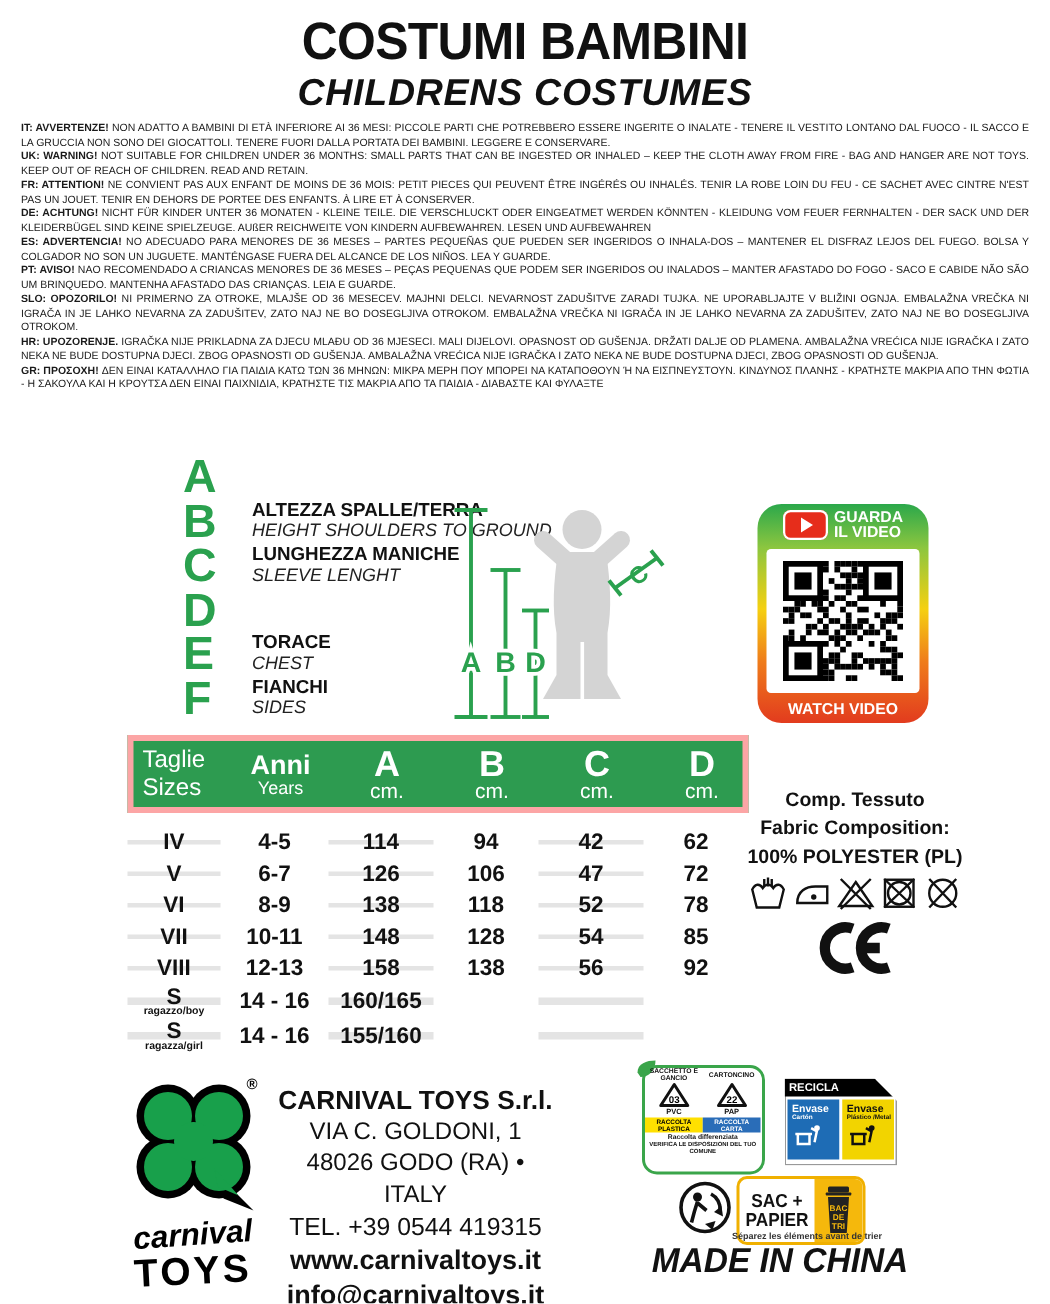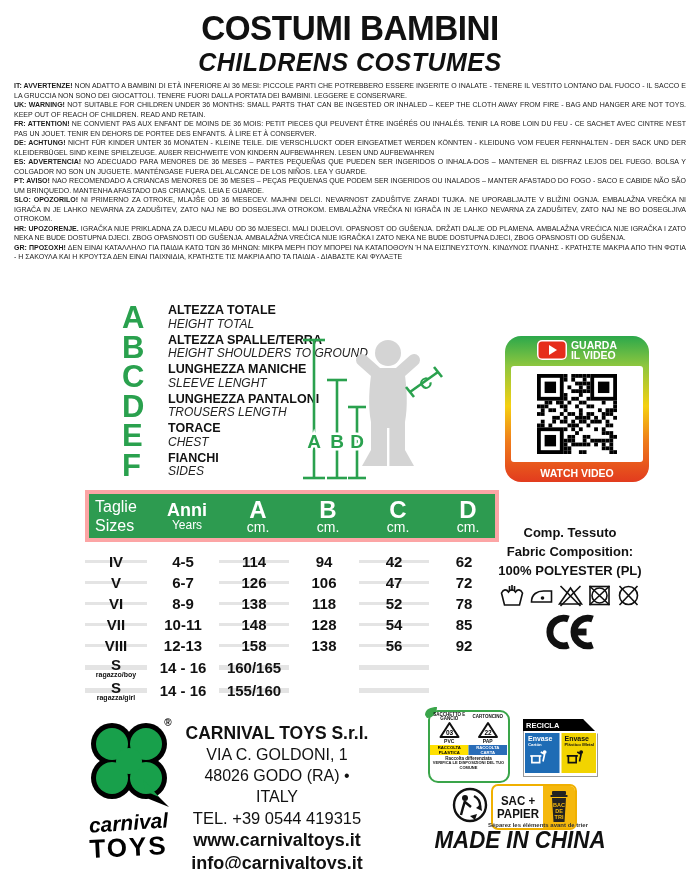--- a/index.html
+++ b/index.html
@@ -13,21 +13,21 @@
   .warn{margin:0;font-size:7px;line-height:9.5px;text-align:justify;color:#1a1a1a;}
   .warn b{font-weight:bold;}
   
   .measure-list{position:absolute;left:122px;top:304px;}
   .m-row{display:flex;height:29.6px;}
   .m-letter{width:46px;font-size:31px;line-height:27px;font-weight:bold;color:#2AA14E;}
   .m-it{font-size:12.5px;font-weight:bold;line-height:13.5px;}
   .m-en{font-size:12px;font-style:italic;line-height:13px;color:#222;}
   .figure{position:absolute;left:298px;top:330px;}
   
-  .video-badge{position:absolute;left:505px;top:336px;width:144px;height:146px;box-sizing:border-box;
+  .video-badge{position:absolute;left:505px;top:336px;width:114px;height:146px;box-sizing:border-box;
     border-radius:16px;padding:1px 6px;display:flex;flex-direction:column;align-items:center;
     background:linear-gradient(180deg,#2ba84b 0%,#8cc63f 20%,#f5d011 48%,#ef7c1b 72%,#e23b1e 100%);}
   .vb-head{display:flex;align-items:center;gap:4px;height:26px;}
   .yt-icon{width:30px;height:20px;background:#e62d1b;border-radius:5px;display:flex;align-items:center;justify-content:center;box-shadow:0 0 0 1.5px #fff inset;}
   .yt-play{width:0;height:0;border-left:8px solid #fff;border-top:5px solid transparent;border-bottom:5px solid transparent;margin-left:2px;}
   .vb-title{display:flex;flex-direction:column;color:#fff;font-weight:bold;font-size:10.5px;line-height:10.5px;}
   .qr-box{background:#fff;align-self:stretch;flex:1;margin:3px 0;border-radius:3px;display:flex;align-items:center;justify-content:center;}
   .vb-foot{color:#fff;font-weight:bold;font-size:10.5px;line-height:16px;}
   
   .size-table{position:absolute;left:85px;top:490px;width:414px;}
@@ -113,45 +113,37 @@
       <p class="warn"><b>ES: ADVERTENCIA! </b>NO ADECUADO PARA MENORES DE 36 MESES – PARTES PEQUEÑAS QUE PUEDEN SER INGERIDOS O INHALA-DOS – MANTENER EL DISFRAZ LEJOS DEL FUEGO. BOLSA Y COLGADOR NO SON UN JUGUETE. MANTÉNGASE FUERA DEL ALCANCE DE LOS NIÑOS. LEA Y GUARDE.</p>
       <p class="warn"><b>PT: AVISO! </b>NAO RECOMENDADO A CRIANCAS MENORES DE 36 MESES – PEÇAS PEQUENAS QUE PODEM SER INGERIDOS OU INALADOS – MANTER AFASTADO DO FOGO - SACO E CABIDE NÃO SÃO UM BRINQUEDO. MANTENHA AFASTADO DAS CRIANÇAS. LEIA E GUARDE.</p>
       <p class="warn"><b>SLO: OPOZORILO! </b>NI PRIMERNO ZA OTROKE, MLAJŠE OD 36 MESECEV. MAJHNI DELCI. NEVARNOST ZADUŠITVE ZARADI TUJKA. NE UPORABLJAJTE V BLIŽINI OGNJA. EMBALAŽNA VREČKA NI IGRAČA IN JE LAHKO NEVARNA ZA ZADUŠITEV, ZATO NAJ NE BO DOSEGLJIVA OTROKOM. EMBALAŽNA VREČKA NI IGRAČA IN JE LAHKO NEVARNA ZA ZADUŠITEV, ZATO NAJ NE BO DOSEGLJIVA OTROKOM.</p>
       <p class="warn"><b>HR: UPOZORENJE. </b>IGRAČKA NIJE PRIKLADNA ZA DJECU MLAĐU OD 36 MJESECI. MALI DIJELOVI. OPASNOST OD GUŠENJA. DRŽATI DALJE OD PLAMENA. AMBALAŽNA VREĆICA NIJE IGRAČKA I ZATO NEKA NE BUDE DOSTUPNA DJECI. ZBOG OPASNOSTI OD GUŠENJA. AMBALAŽNA VREĆICA NIJE IGRAČKA I ZATO NEKA NE BUDE DOSTUPNA DJECI, ZBOG OPASNOSTI OD GUŠENJA.</p>
       <p class="warn"><b>GR: ΠΡΟΣΟΧΗ! </b>ΔΕΝ ΕΙΝΑΙ ΚΑΤΑΛΛΗΛΟ ΓΙΑ ΠΑΙΔΙΑ ΚΑΤΩ ΤΩΝ 36 ΜΗΝΩΝ: ΜΙΚΡΑ ΜΕΡΗ ΠΟΥ ΜΠΟΡΕΙ ΝΑ ΚΑΤΑΠΟΘΟΥΝ Ή ΝΑ ΕΙΣΠΝΕΥΣΤΟΥΝ. ΚΙΝΔΥΝΟΣ ΠΛΑΝΗΣ - ΚΡΑΤΗΣΤΕ ΜΑΚΡΙΑ ΑΠΟ ΤΗΝ ΦΩΤΙΑ - Η ΣΑΚΟΥΛΑ ΚΑΙ Η ΚΡΟΥΤΣΑ ΔΕΝ ΕΙΝΑΙ ΠΑΙΧΝΙΔΙΑ, ΚΡΑΤΗΣΤΕ ΤΙΣ ΜΑΚΡΙΑ ΑΠΟ ΤΑ ΠΑΙΔΙΑ - ΔΙΑΒΑΣΤΕ ΚΑΙ ΦΥΛΑΞΤΕ</p>
     </div>
 
   <div class="measure-list">
       <div class="m-row">
         <div class="m-letter">A</div>
-        <div>
-          <div class="m-it">ALTEZZA TOTALE</div>
-          <div class="m-en">HEIGHT TOTAL</div>
-        </div>
       </div>
       <div class="m-row">
         <div class="m-letter">B</div>
         <div>
           <div class="m-it">ALTEZZA SPALLE/TERRA</div>
           <div class="m-en">HEIGHT SHOULDERS TO GROUND</div>
         </div>
       </div>
       <div class="m-row">
         <div class="m-letter">C</div>
         <div>
           <div class="m-it">LUNGHEZZA MANICHE</div>
           <div class="m-en">SLEEVE LENGHT</div>
         </div>
       </div>
       <div class="m-row">
         <div class="m-letter">D</div>
-        <div>
-          <div class="m-it">LUNGHEZZA PANTALONI</div>
-          <div class="m-en">TROUSERS LENGTH</div>
-        </div>
       </div>
       <div class="m-row">
         <div class="m-letter">E</div>
         <div>
           <div class="m-it">TORACE</div>
           <div class="m-en">CHEST</div>
         </div>
       </div>
       <div class="m-row">
         <div class="m-letter">F</div>

